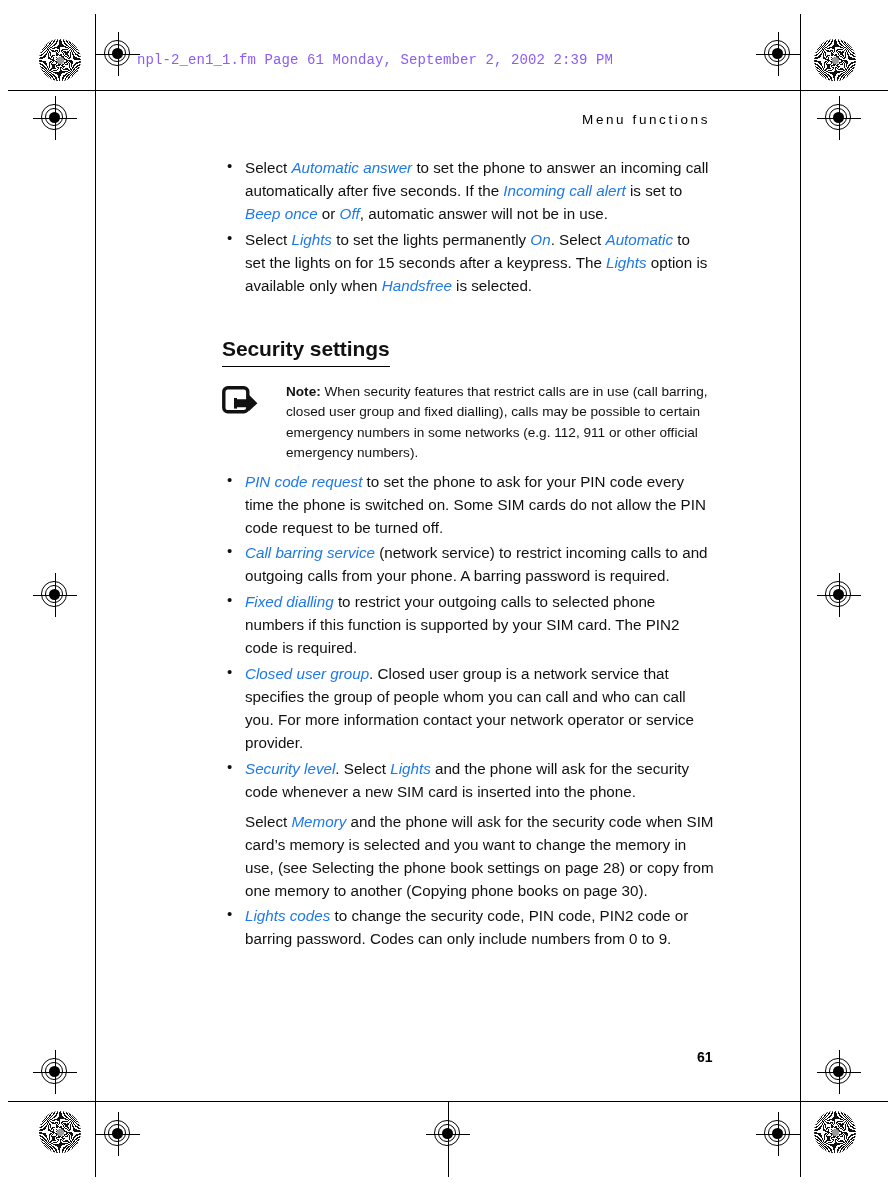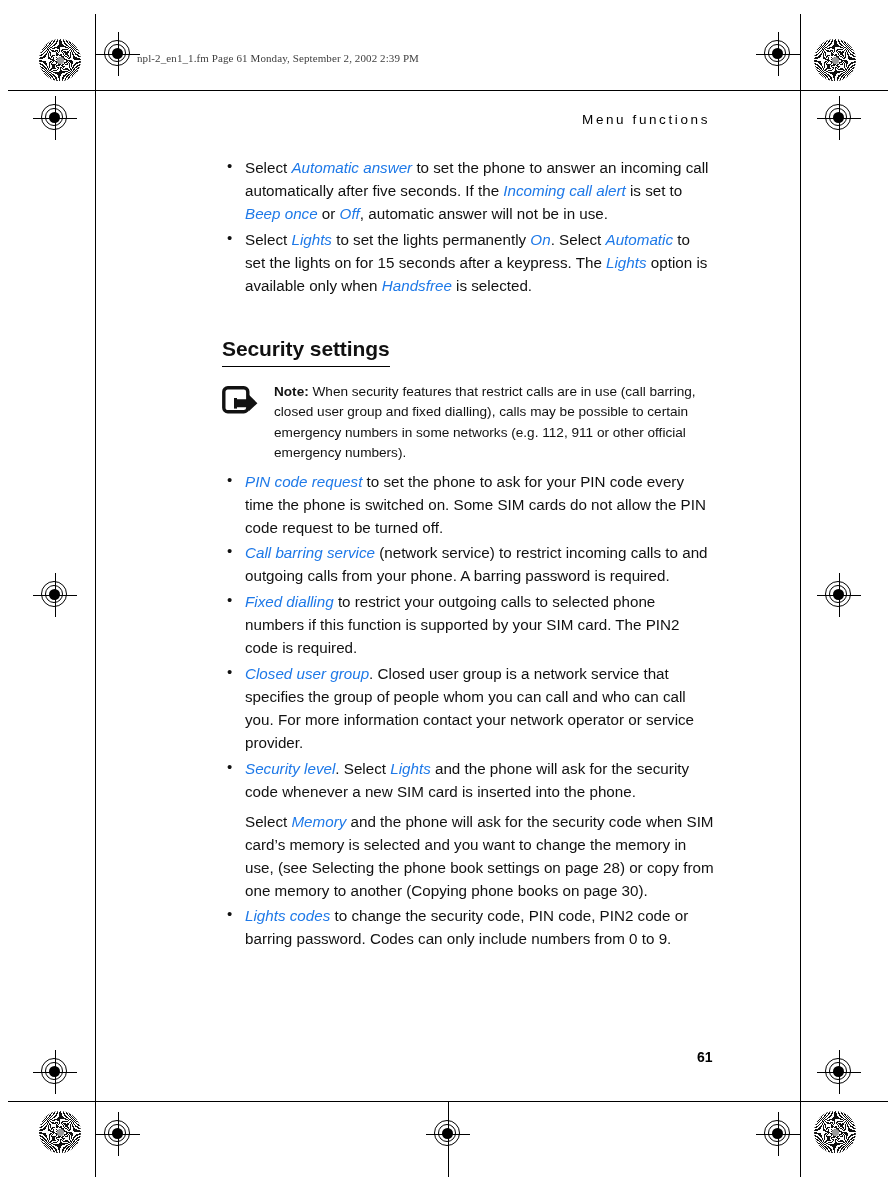--- a/index.html
+++ b/index.html
@@ -25,22 +25,22 @@
   .rosette{position:absolute;width:42px;height:42px;border-radius:50%;overflow:hidden;
      background:
        repeating-conic-gradient(from 0deg at 50% 50%,
          #111 0deg 2.2deg, #ffffff 2.2deg 4.4deg);
   }
   .rosette::after{content:"";position:absolute;left:50%;top:50%;width:7px;height:7px;
      margin:-3.5px 0 0 -3.5px;border-radius:50%;background:#9a9a9a;}
 
   
   .fileline{position:absolute;left:137px;top:52px;
-     font-family:Liberation Serif, serif;font-size:11px;
-     letter-spacing:0.1px;white-space:nowrap;color:#404040;}
+     font-family:Liberation Mono, monospace;font-size:14px;
+     letter-spacing:0.1px;white-space:nowrap;color:#8b5cf6;}
 
   
   .page{position:absolute;left:0;top:0;width:896px;height:1106px;}
   .running-head{position:absolute;right:186px;top:112px;
      font-size:13.5px;letter-spacing:2.6px;color:#000;white-space:nowrap;}
 
   .content{position:absolute;left:222px;top:156px;width:492px;
      font-size:15.2px;line-height:1.52;color:#111;}
 
   .ui{color:#1e79e8;font-style:italic;}
@@ -48,21 +48,21 @@
 
   ul.blist{list-style:none;margin:0;padding:0;}
   ul.blist li{position:relative;padding-left:23px;margin:0 0 2.5px 0;}
   ul.blist li .bullet{position:absolute;left:5px;top:-1px;font-size:15px;line-height:1.52;}
 
   h2.sec{font-size:21px;font-weight:bold;margin:20px 0 9px 0;
      display:inline-block;border-bottom:1.6px solid #000;padding-bottom:1px;
      letter-spacing:-0.1px;}
   .sec-wrap{margin-top:16px;}
 
-  .note{position:relative;display:flex;gap:4px;margin:6px 0 6px 0;}
+  .note{position:relative;display:flex;gap:16px;margin:6px 0 6px 0;}
   .note-icon{flex:0 0 46px;padding-top:4px;}
   .note-body{flex:1;font-size:13.6px;line-height:1.5;padding-left:2px;}
   .note-lab{font-weight:bold;}
 
   p.para{margin:9px 0 7px 0;}
   p.tight{margin:7px 0 2px 0;}
   .indent{padding-left:23px;}
 
   .pageno{position:absolute;left:697px;top:1049px;font-size:14px;font-weight:bold;}
 </style>

